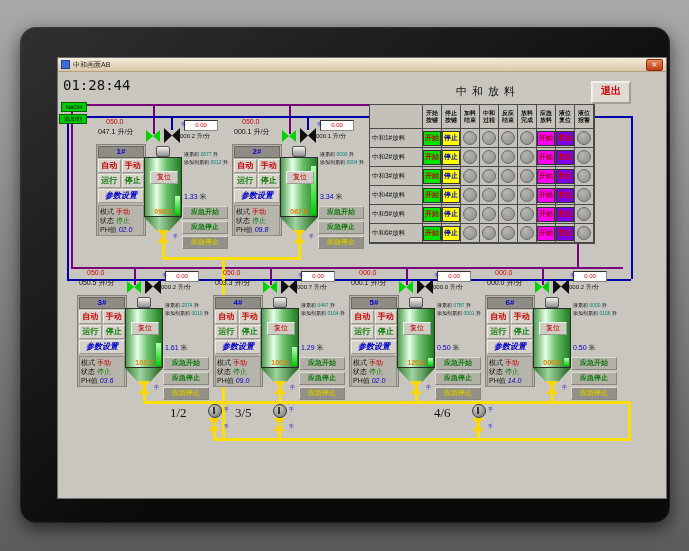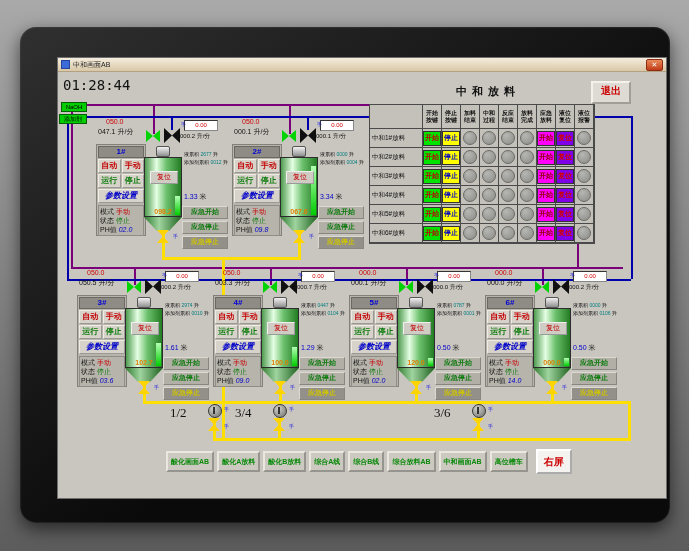--- a/index.html
+++ b/index.html
@@ -11,21 +11,21 @@
   .tbar{position:absolute;left:0;top:0;width:100%;height:14px;background:linear-gradient(#f4ecdd,#d9c8a7);
     border-bottom:1px solid #b3a183;display:flex;align-items:center;padding:0 3px;box-sizing:border-box;}
   .wicon{width:7px;height:7px;background:#3a6bd6;border:1px solid #23439c;margin-right:3px;}
   .wtitle{font-size:7px;color:#222;}
   .close{margin-left:auto;width:15px;height:10px;background:linear-gradient(#e98a5a,#c23c17);border:1px solid #8d2c10;
     color:#fff;font-size:7px;line-height:9px;text-align:center;border-radius:2px;}
   
   .clock{position:absolute;left:5px;top:19px;font-family:"DejaVu Sans Mono",monospace;font-size:14px;color:#111;}
   .maintitle{position:absolute;left:150px;top:17px;width:190px;text-align:center;font-size:15px;font-weight:bold;color:#000;
     text-shadow:.4px 0 #000;}
-  .ptitle{position:absolute;left:375px;top:26px;width:110px;text-align:center;font-size:11px;font-weight:bold;letter-spacing:5px;color:#111;}
+  .ptitle{position:absolute;left:375px;top:26px;width:110px;text-align:center;font-size:11px;font-weight:normal;letter-spacing:5px;color:#111;}
   .exit{position:absolute;left:533px;top:23px;width:36px;height:19px;background:#dedbd4;border:2px outset #f4f1ea;
     color:#cc0000;font-size:10px;font-weight:bold;text-align:center;line-height:16px;}
   .src{position:absolute;background:#00cc00;border:1px solid #065f06;color:#000;font-size:6px;line-height:8px;text-align:center;z-index:3;}
   
   .pl{position:absolute;z-index:1;}
   .pp{background:#7a007a;}
   .bb{background:#0000aa;}
   .yy{background:#ffdf00;}
   .h{height:2px;} .v{width:2px;}
   .yh{height:3px;} .yv{width:3px;}
@@ -704,52 +704,31 @@
 
         <div class="pgrp">
           <div class="plabel">1/2</div>
           <div class="pcirc"></div>
           <div class="tag" style="left:54px;top:4px;">手</div>
           <div class="valve vns vy" style="left:38px;top:16px;width:12px;height:13px;"></div>
           <div class="tag" style="left:54px;top:21px;">手</div>
         </div>
 
         <div class="pgrp">
-          <div class="plabel">3/4</div>
+          <div class="plabel">3/5</div>
           <div class="pcirc"></div>
           <div class="tag" style="left:54px;top:4px;">手</div>
           <div class="valve vns vy" style="left:38px;top:16px;width:12px;height:13px;"></div>
           <div class="tag" style="left:54px;top:21px;">手</div>
         </div>
 
         <div class="pgrp">
-          <div class="plabel">3/6</div>
+          <div class="plabel">4/6</div>
           <div class="pcirc"></div>
           <div class="tag" style="left:54px;top:4px;">手</div>
           <div class="valve vns vy" style="left:38px;top:16px;width:12px;height:13px;"></div>
           <div class="tag" style="left:54px;top:21px;">手</div>
         </div>
       </div>
 
-    <div class="nav">
-      <div style="display:flex;gap:3px;">
-
-          <div class="nbtn">酸化画面AB</div>
-
-          <div class="nbtn">酸化A放料</div>
-
-          <div class="nbtn">酸化B放料</div>
-
-          <div class="nbtn">综合A线</div>
-
-          <div class="nbtn">综合B线</div>
-
-          <div class="nbtn">综合放料AB</div>
-
-          <div class="nbtn">中和画面AB</div>
-
-          <div class="nbtn">高位槽车</div>
-        </div>
-      <div class="rbtn">右屏</div>
-    </div>
 
   </div>
 </div>
 
 </body></html>

